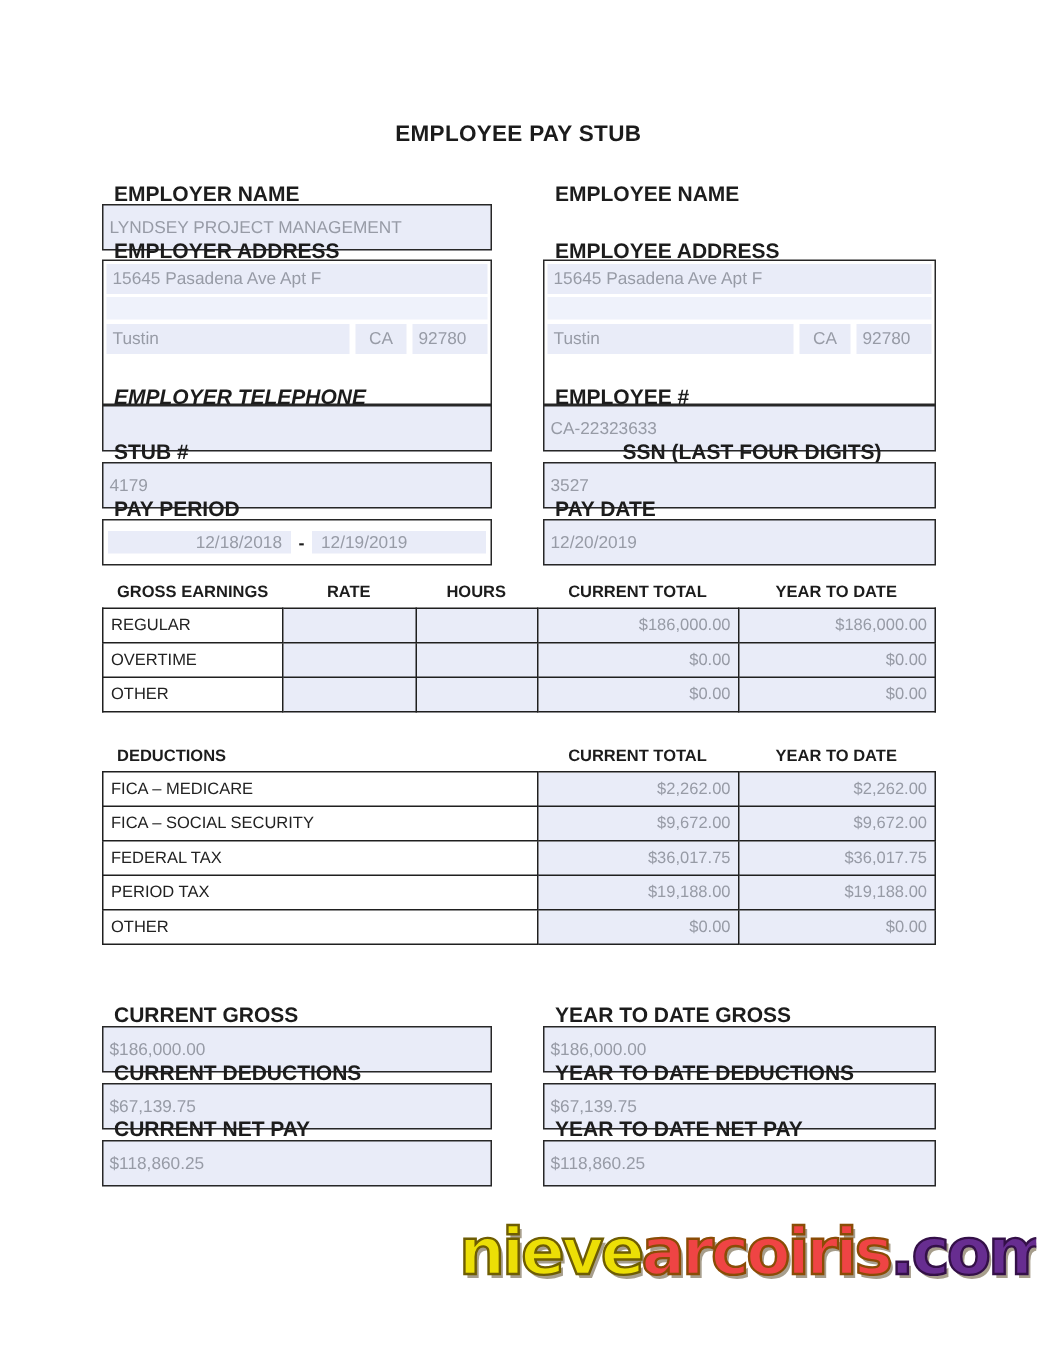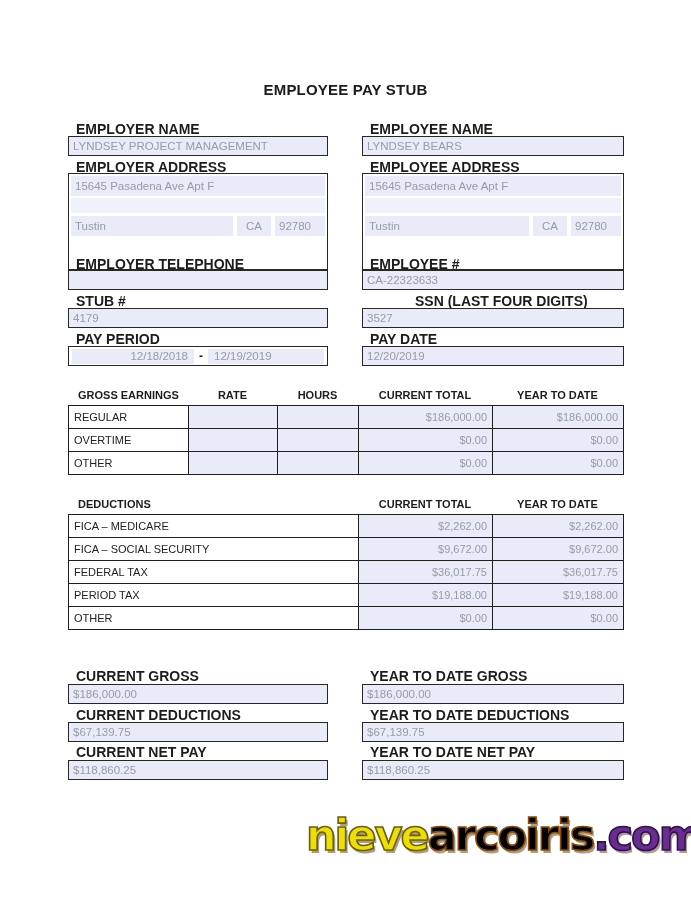--- a/index.html
+++ b/index.html
@@ -9,21 +9,21 @@
     font-family:"Liberation Sans", sans-serif; overflow:hidden;
   }
   .title {
     position:absolute; top:81px; left:0; width:691px; text-align:center;
     font-size:15px; font-weight:bold; color:#1b1b1b; letter-spacing:.2px;
   }
   .label {
     position:absolute; font-size:14px; font-weight:bold; color:#1c1c1c; white-space:nowrap;
   }
   .input {
-    position:absolute; height:20px; border:1.5px solid #272727; background:#e9ecf8;
+    position:absolute; height:31px; border:1.5px solid #272727; background:#e9ecf8;
     color:#979ba6; font-size:11.5px; display:flex; align-items:center;
     padding:0 4px; white-space:nowrap; overflow:hidden;
   }
   .input.white { background:#ffffff; }
   .addr-box {
     position:absolute; height:97px; border:1.5px solid #272727; background:#ffffff;
   }
   .strip {
     position:absolute; background:#e9ecf8; color:#979ba6; font-size:11.5px;
     display:flex; align-items:center; padding:0 4px; white-space:nowrap; overflow:hidden;
@@ -41,55 +41,54 @@
   td.amt  { background:#e9ecf8; color:#979ba6; text-align:right; font-size:11.5px; }
   .thead-row { position:absolute; display:flex; font-size:11px; font-weight:bold; color:#1c1c1c; }
   .thead-cell { text-align:center; }
   .thead-cell.first { text-align:left; padding-left:10px; }
   .logo {
     position:absolute; top:814px; left:306px; font-family:"DejaVu Sans", sans-serif;
     font-weight:bold; font-size:43px; letter-spacing:-2px; white-space:nowrap; line-height:1;
   }
   .logo span { -webkit-text-stroke:1.6px #4a3206; text-shadow:2px 3px 0 rgba(60,40,0,.45); }
   .logo .p1 { color:#ecdf06; -webkit-text-stroke-color:#6e5d03; }
-  .logo .p2 { color:#000000; -webkit-text-stroke-color:#8a4c06; }
+  .logo .p2 { color:#ef4444; -webkit-text-stroke-color:#8a4c06; }
   .logo .p3 { color:#672d90; -webkit-text-stroke-color:#341048; }
 </style>
 </head>
 <body>
 
 <div class="page">
 
   <div class="title">EMPLOYEE PAY STUB</div>
 
   <div class="label" style="left:76px; top:121px;">EMPLOYER NAME</div>
   <div class="input" style="left:68px; top:136px; width:260px;">LYNDSEY PROJECT MANAGEMENT</div>
 
   <div class="label" style="left:370px; top:121px;">EMPLOYEE NAME</div>
-  <div class="input" style="left:362px; top:136px; width:262px;">LYNDSEY BEARS</div>
 
   <div class="label" style="left:76px; top:159px;">EMPLOYER ADDRESS</div>
   <div class="addr-box" style="left:68px; top:173px; width:260px;">
     <div class="strip" style="left:2px; top:2px; right:2px; height:20px;">15645 Pasadena Ave Apt F</div>
     <div class="strip faint" style="left:2px; top:24px; right:2px; height:15px;"></div>
     <div class="strip" style="left:2px; top:42px; width:162px; height:20px;">Tustin</div>
     <div class="strip" style="left:168px; top:42px; width:34px; height:20px; justify-content:center;">CA</div>
     <div class="strip" style="left:206px; top:42px; width:50px; height:20px;">92780</div>
   </div>
 
   <div class="label" style="left:370px; top:159px;">EMPLOYEE ADDRESS</div>
   <div class="addr-box" style="left:362px; top:173px; width:262px;">
     <div class="strip" style="left:2px; top:2px; right:2px; height:20px;">15645 Pasadena Ave Apt F</div>
     <div class="strip faint" style="left:2px; top:24px; right:2px; height:15px;"></div>
     <div class="strip" style="left:2px; top:42px; width:164px; height:20px;">Tustin</div>
     <div class="strip" style="left:170px; top:42px; width:34px; height:20px; justify-content:center;">CA</div>
     <div class="strip" style="left:208px; top:42px; width:50px; height:20px;">92780</div>
   </div>
 
-  <div class="label" style="left:76px; top:256px;">EMPLOYER TELEPHONE</div>
+  <div class="label" style="left:76px; top:256px;font-style:italic;">EMPLOYER TELEPHONE</div>
   <div class="input" style="left:68px; top:270px; width:260px;"></div>
 
   <div class="label" style="left:370px; top:256px;">EMPLOYEE #</div>
   <div class="input" style="left:362px; top:270px; width:262px;">CA-22323633</div>
 
   <div class="label" style="left:76px; top:293px;">STUB #</div>
   <div class="input" style="left:68px; top:308px; width:260px;">4179</div>
 
   <div class="label" style="left:370px; top:293px;margin-left:45px;">SSN (LAST FOUR DIGITS)</div>
   <div class="input" style="left:362px; top:308px; width:262px;">3527</div>

